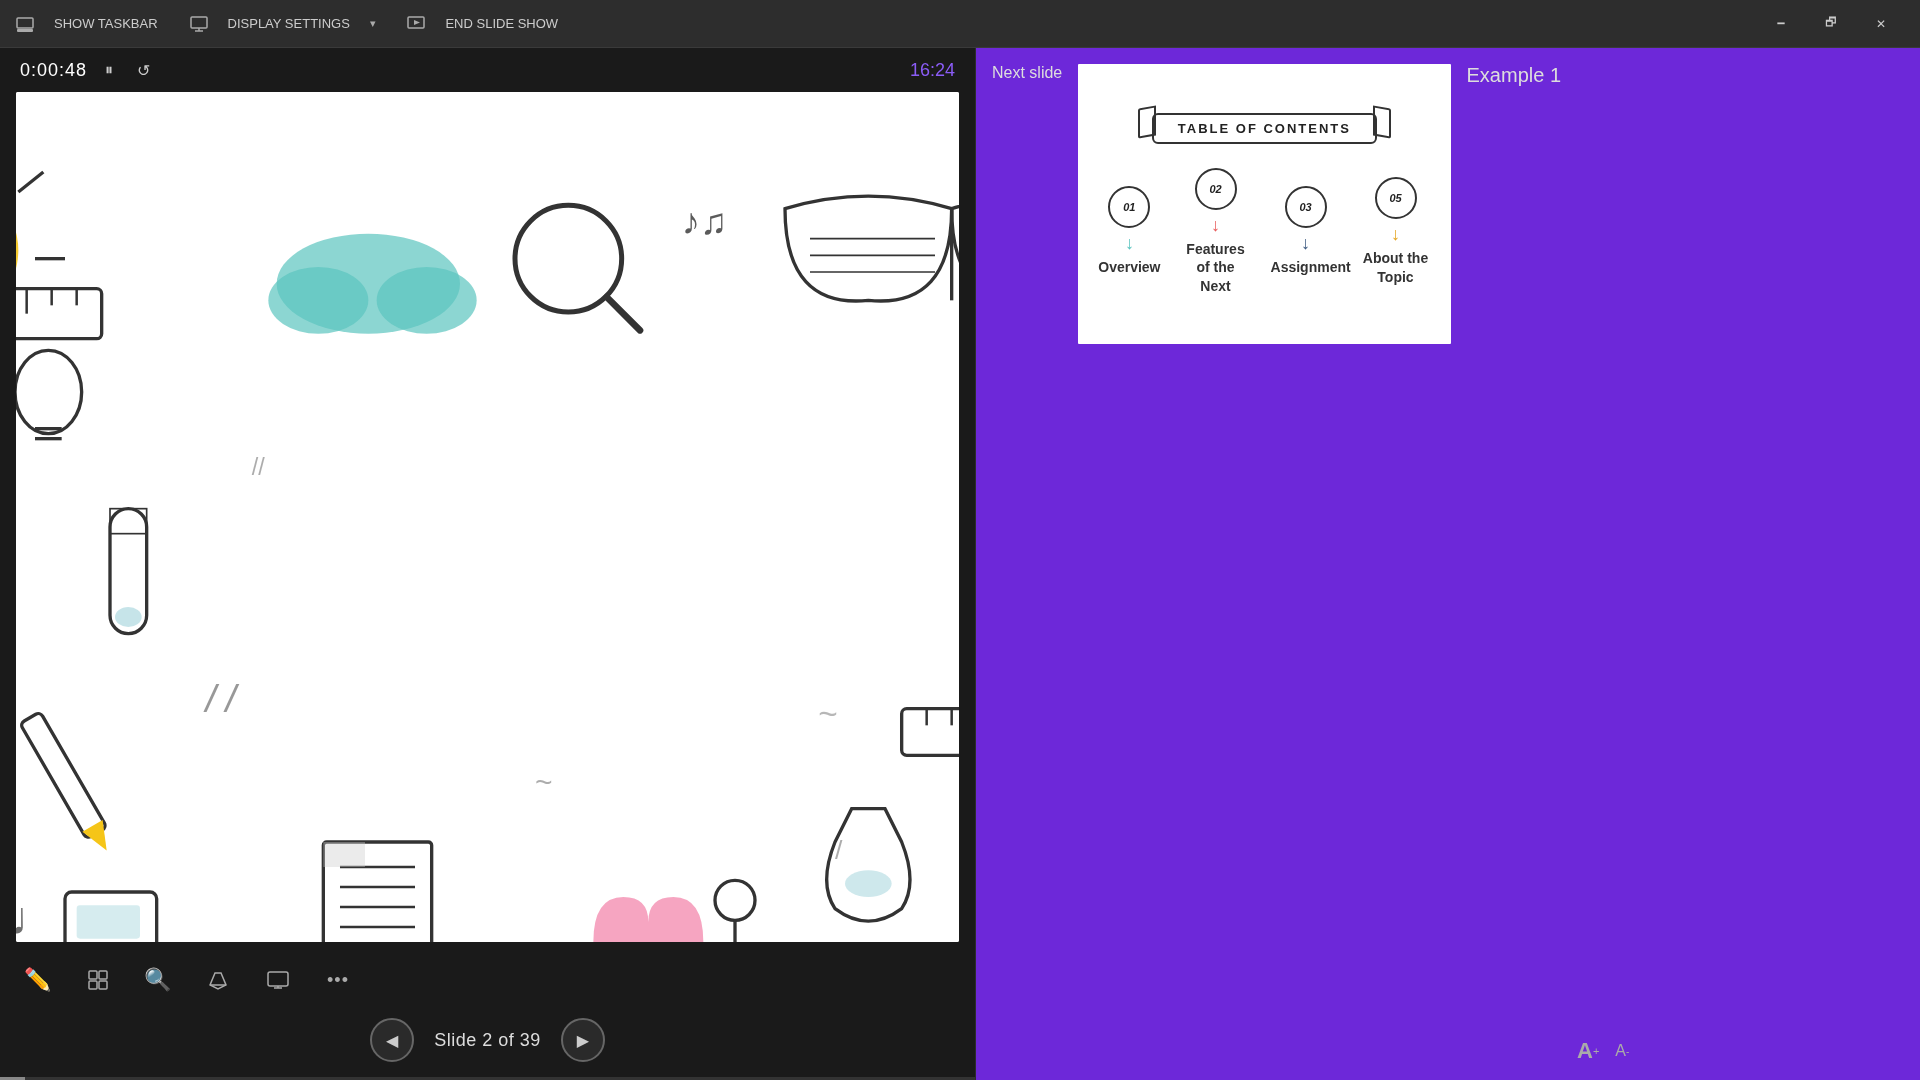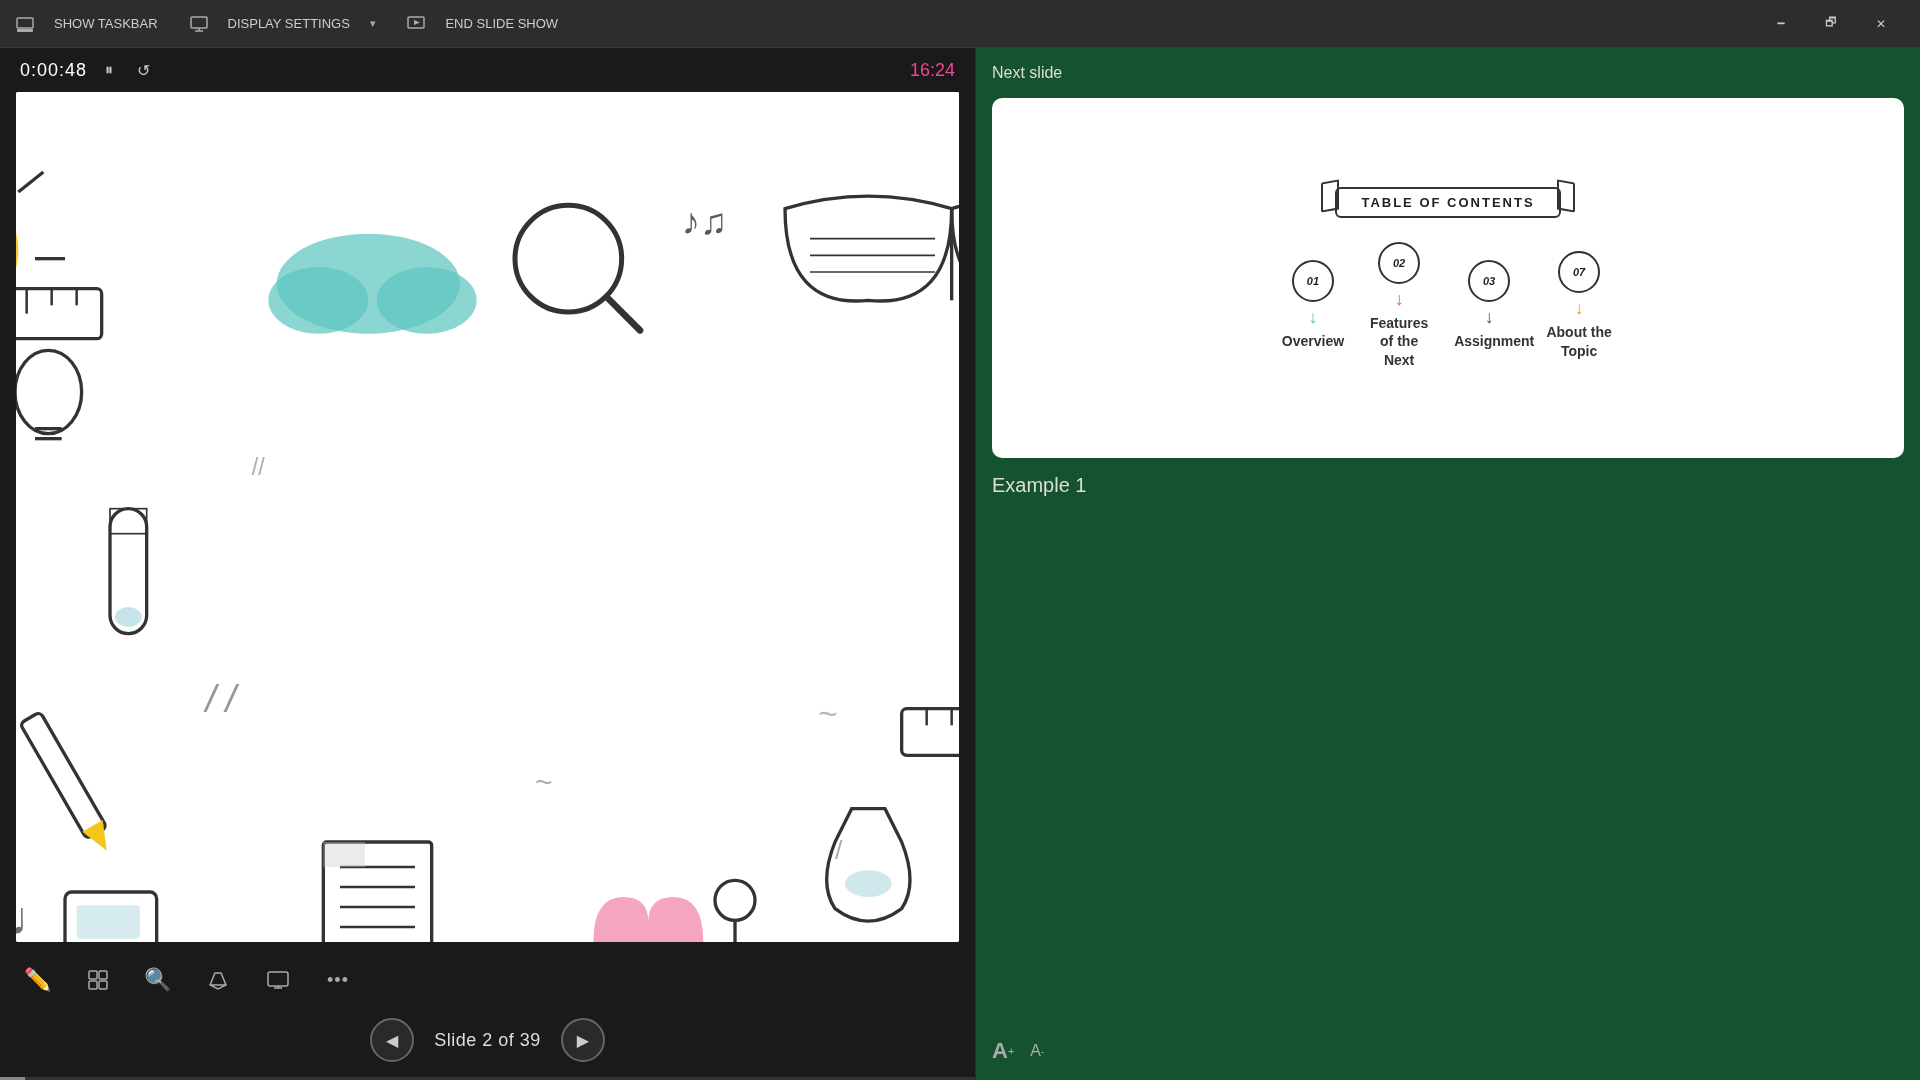--- a/index.html
+++ b/index.html
@@ -93,21 +93,21 @@
       background: none;
       border: none;
       color: #ccc;
       cursor: pointer;
       font-size: 16px;
       padding: 2px 6px;
     }
     .clock-text {
       font-size: 18px;
       font-weight: 300;
-      color: #ec4899;
+      color: #8b5cf6;
     }
 
     
     .slide-canvas {
       flex: 1;
       margin: 0 16px 8px;
       background: #fff;
       border-radius: 2px;
       overflow: hidden;
       position: relative;
@@ -208,38 +208,38 @@
     .slide-progress-bar {
       height: 3px;
       background: #888;
       width: 2.56%;
     }
 
     
     .right-panel {
       flex: 1;
       display: flex;
-      flex-direction: column;
-      background: #14532d;
+      flex-direction: row;
+      background: #6d28d9;
       padding: 16px;
       gap: 16px;
       border-left: 1px solid #2d2d2d;
     }
 
     .next-slide-label {
       font-size: 16px;
       color: #ddd;
       font-weight: 400;
     }
 
     
     .next-slide-preview {
       background: #fff;
-      border-radius: 10px;
-      height: 360px;
+      border-radius: 1px;
+      height: 280px;
       display: flex;
       flex-direction: column;
       align-items: center;
       justify-content: center;
       padding: 20px;
       overflow: hidden;
       position: relative;
     }
 
     
@@ -607,21 +607,21 @@
           <div class="toc-circle">02</div>
           <div class="toc-arrow coral">↓</div>
           <div class="toc-label">Features of the Next</div>
         </div>
         <div class="toc-item">
           <div class="toc-circle">03</div>
           <div class="toc-arrow navy">↓</div>
           <div class="toc-label">Assignment</div>
         </div>
         <div class="toc-item">
-          <div class="toc-circle">07</div>
+          <div class="toc-circle">05</div>
           <div class="toc-arrow gold">↓</div>
           <div class="toc-label">About the Topic</div>
         </div>
       </div>
     </div>
 
     <span class="example-label">Example 1</span>
 
     <div class="font-controls">
       <button class="font-btn">

